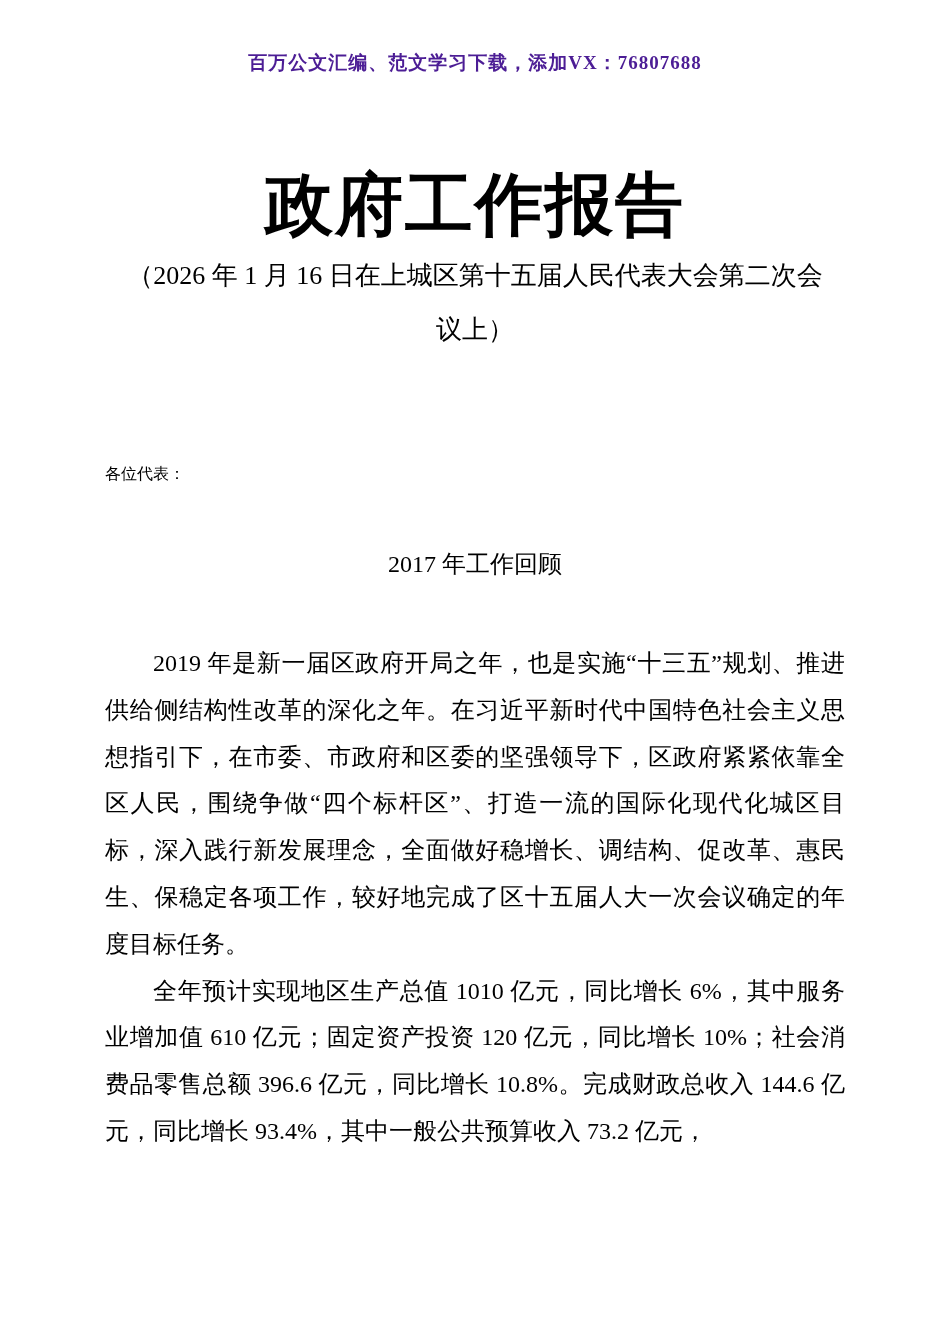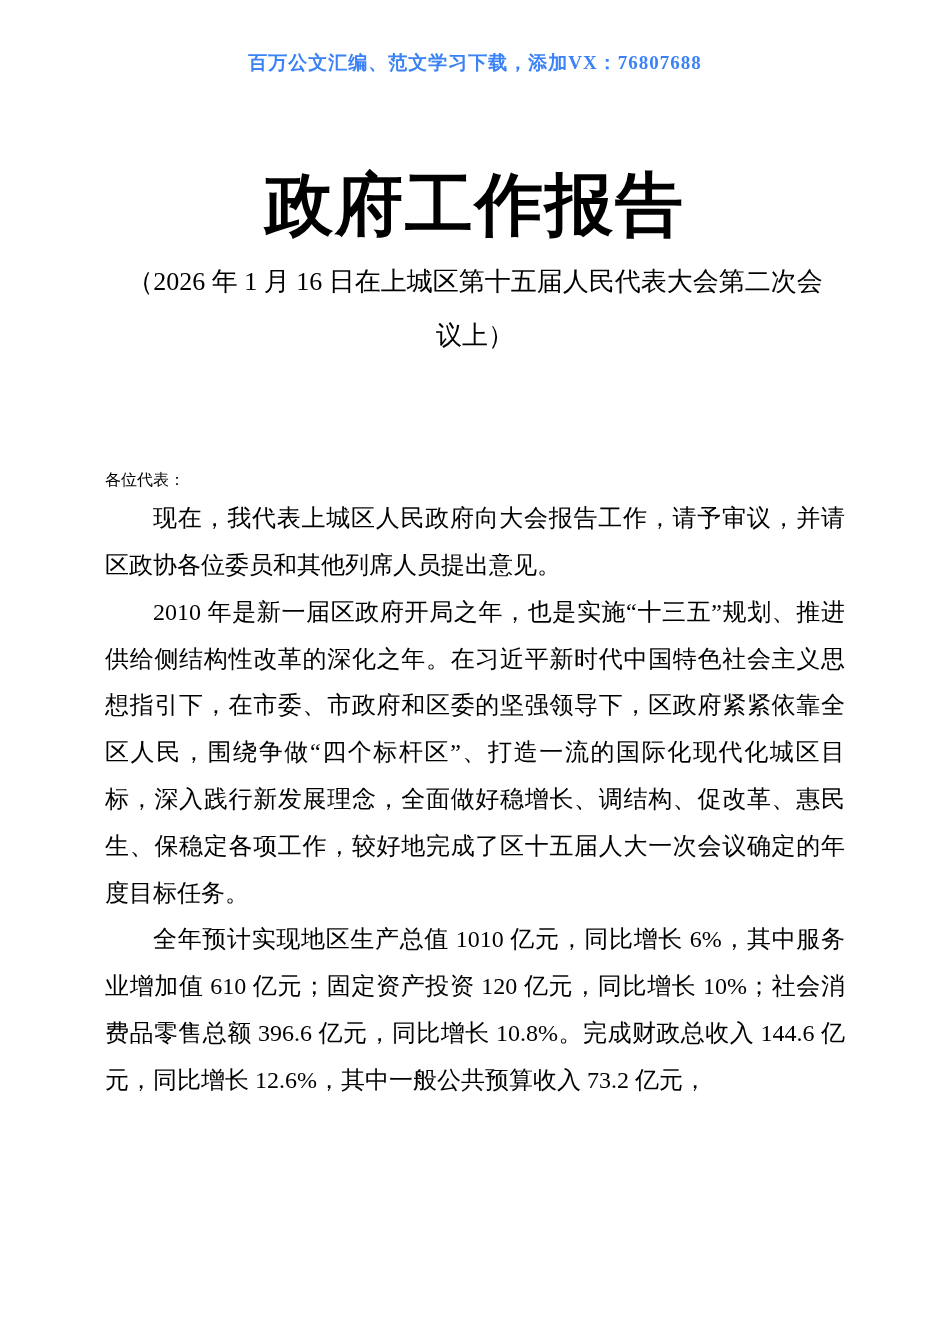--- a/index.html
+++ b/index.html
@@ -24,21 +24,21 @@
     font-size: 19px;
     font-weight: bold;
     letter-spacing: 1px;
     margin: 0 0 0 0;
   }
   .title {
     text-align: center;
     font-size: 68px;
     font-weight: bold;
     letter-spacing: 2px;
-    margin: 92px 0 12px 0;
+    margin: 92px 0 6px 0;
     line-height: 1.1;
   }
   .subtitle {
     text-align: center;
     font-size: 26px;
     line-height: 2.1;
     max-width: 720px;
     margin: 0 auto;
   }
   .salutation {
@@ -59,28 +59,28 @@
     font-weight: normal;
     margin: 52px 0 52px 0;
     line-height: 1.95;
   }
 </style>
 </head>
 <body>
 
 <div class="page">
 
-  <div class="notice" style="color: #3b82f6;">百万公文汇编、范文学习下载，添加VX：76807688</div>
+  <div class="notice" style="color: #4c1d95;">百万公文汇编、范文学习下载，添加VX：76807688</div>
 
   <h1 class="title">政府工作报告</h1>
 
   <div class="subtitle">（2026 年 1 月 16 日在上城区第十五届人民代表大会第二次会议上）</div>
 
   <p class="salutation">各位代表：</p>
 
-  <p class="body-para">现在，我代表上城区人民政府向大会报告工作，请予审议，并请区政协各位委员和其他列席人员提出意见。</p>
 
+  <h2 class="section-heading">2017 年工作回顾</h2>
 
-  <p class="body-para">2010 年是新一届区政府开局之年，也是实施“十三五”规划、推进供给侧结构性改革的深化之年。在习近平新时代中国特色社会主义思想指引下，在市委、市政府和区委的坚强领导下，区政府紧紧依靠全区人民，围绕争做“四个标杆区”、打造一流的国际化现代化城区目标，深入践行新发展理念，全面做好稳增长、调结构、促改革、惠民生、保稳定各项工作，较好地完成了区十五届人大一次会议确定的年度目标任务。</p>
+  <p class="body-para">2019 年是新一届区政府开局之年，也是实施“十三五”规划、推进供给侧结构性改革的深化之年。在习近平新时代中国特色社会主义思想指引下，在市委、市政府和区委的坚强领导下，区政府紧紧依靠全区人民，围绕争做“四个标杆区”、打造一流的国际化现代化城区目标，深入践行新发展理念，全面做好稳增长、调结构、促改革、惠民生、保稳定各项工作，较好地完成了区十五届人大一次会议确定的年度目标任务。</p>
 
-  <p class="body-para">全年预计实现地区生产总值 1010 亿元，同比增长 6%，其中服务业增加值 610 亿元；固定资产投资 120 亿元，同比增长 10%；社会消费品零售总额 396.6 亿元，同比增长 10.8%。完成财政总收入 144.6 亿元，同比增长 12.6%，其中一般公共预算收入 73.2 亿元，</p>
+  <p class="body-para">全年预计实现地区生产总值 1010 亿元，同比增长 6%，其中服务业增加值 610 亿元；固定资产投资 120 亿元，同比增长 10%；社会消费品零售总额 396.6 亿元，同比增长 10.8%。完成财政总收入 144.6 亿元，同比增长 93.4%，其中一般公共预算收入 73.2 亿元，</p>
 
 </div>
 
 </body></html>

